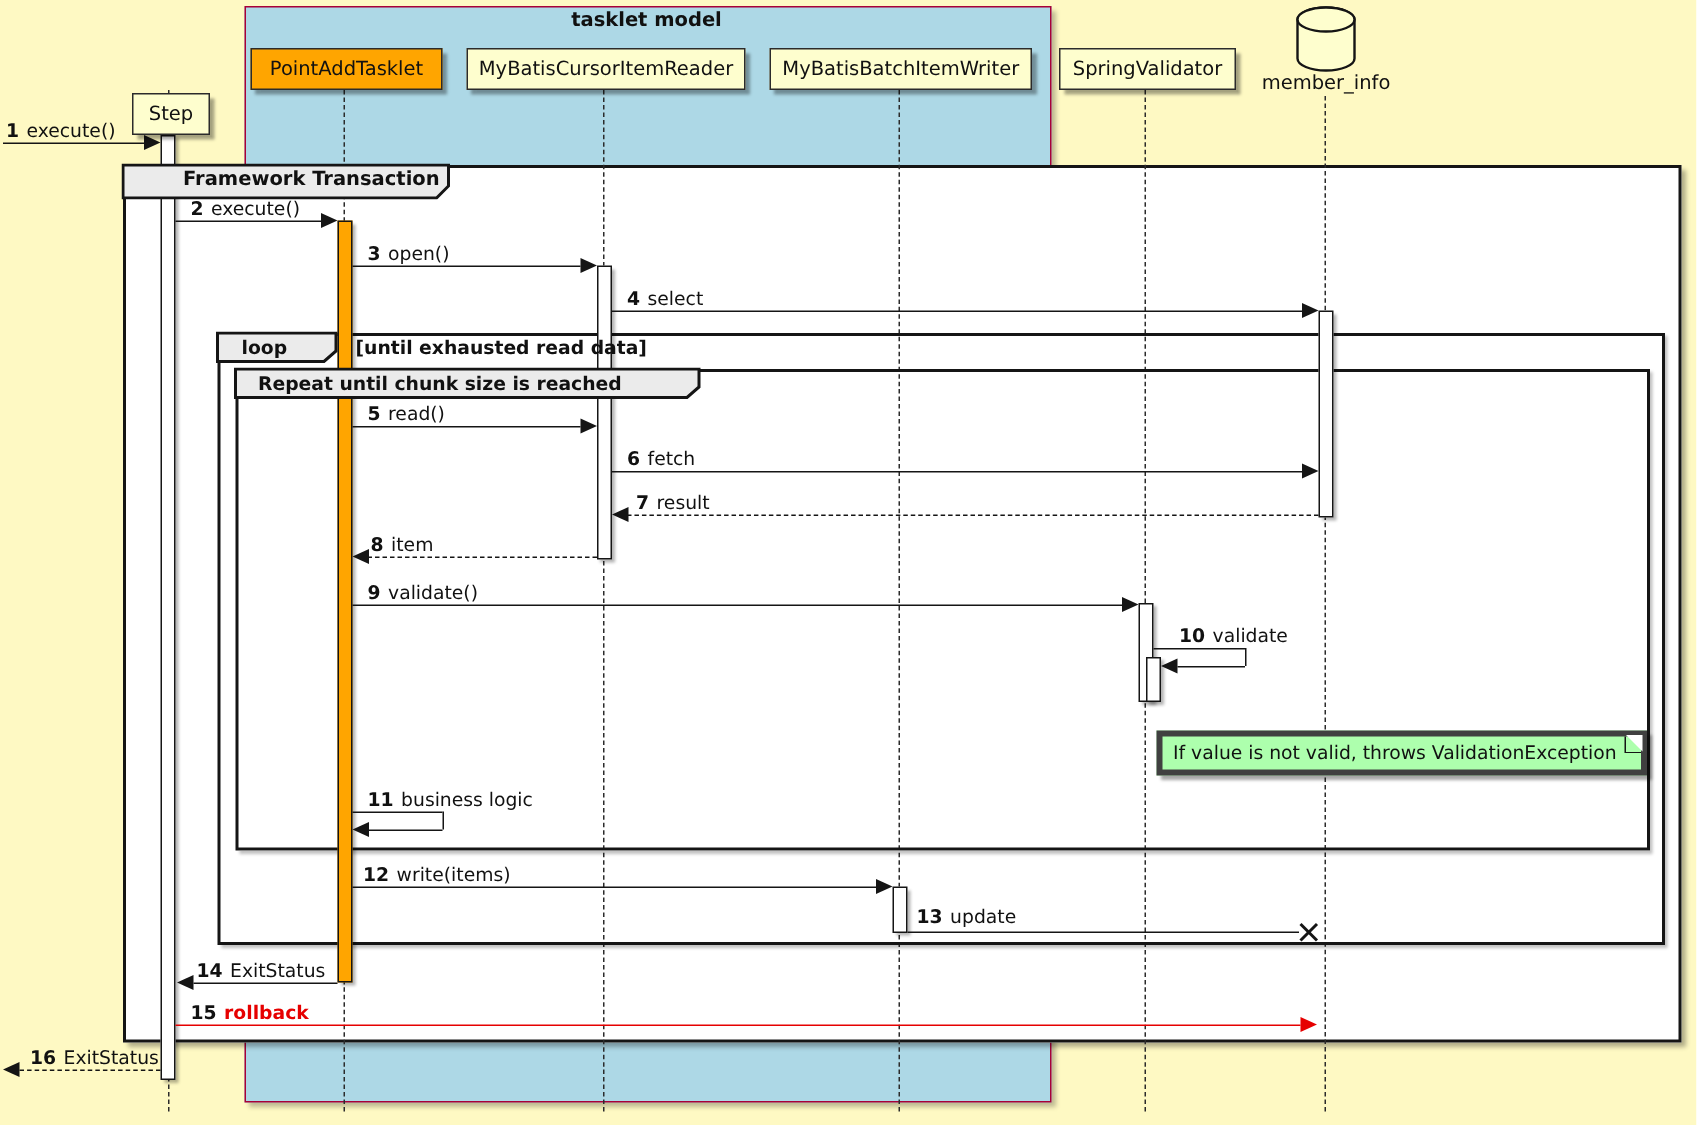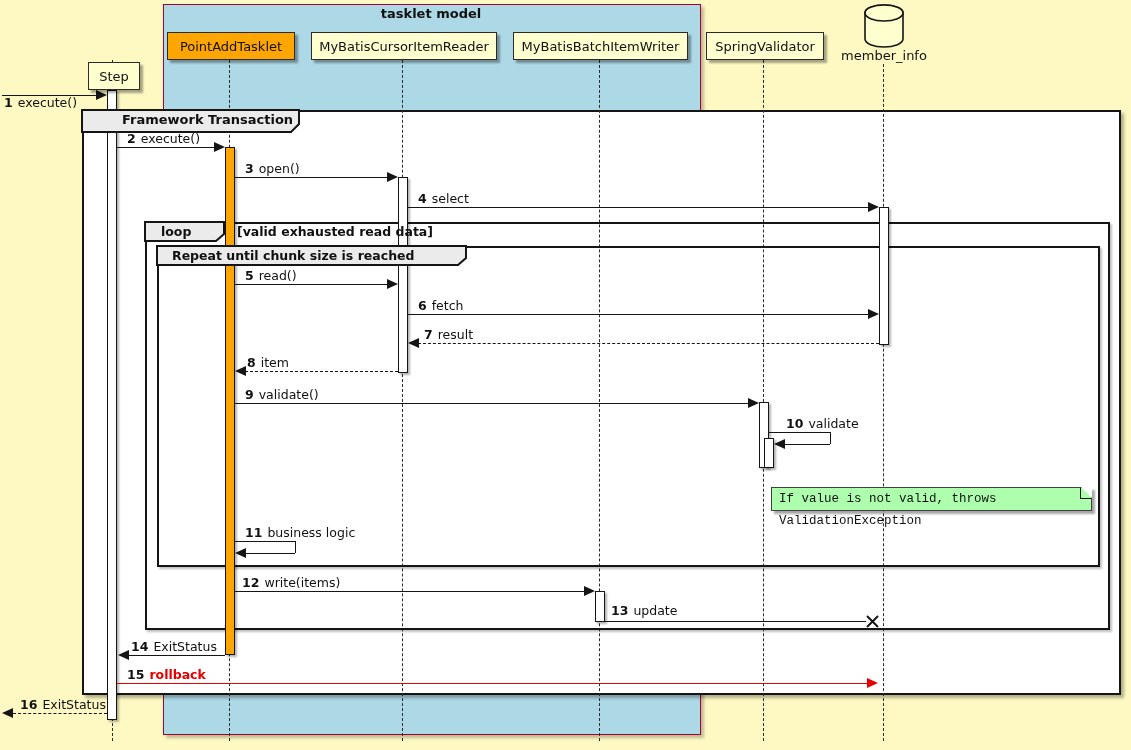--- a/index.html
+++ b/index.html
@@ -44,22 +44,22 @@
           border-right:11px solid #151515;z-index:6;}
   .head-r.red{border-left-color:var(--error_color);}
 
   
   .msg{font-size:12.5px;line-height:14px;white-space:nowrap;z-index:6;}
   .msg b{margin-right:5px;}
   .msg .red-text{color:var(--error_color);font-weight:bold;}
 
   
   #note{left:771px;top:487px;width:312px;height:22px;background:var(--note_fill);
-        border:1px solid #404040;box-shadow:3px 3px 2px rgba(0,0,0,.35);
-        font-size:12.5px;line-height:22px;padding-left:7px;z-index:6;font-family:Liberation Mono, monospace;}
+        border:4px solid #404040;box-shadow:3px 3px 2px rgba(0,0,0,.35);
+        font-size:12.5px;line-height:22px;padding-left:7px;z-index:6;}
   #note-fold{position:absolute;top:-1px;right:-1px;width:0;height:0;
              border-top:11px solid #fff;border-left:11px solid transparent;
              box-shadow:-1px 1px 0 #151515;z-index:7;}
 
   .db-label{font-size:13px;text-align:center;white-space:nowrap;}
   svg{display:block;}
   .z7{z-index:7;}
 </style>
 </head>
 <body>
@@ -91,40 +91,40 @@
 
   <svg class="abs z7" style="left:81px;top:109px;" width="220" height="24">
     <polygon points="1,1 218,1 218,15 210,23 1,23" fill="#EBEBEB" stroke="#151515" stroke-width="2"></polygon>
   </svg>
   <div class="abs tab-text z7" style="left:122px;top:112px;">Framework Transaction</div>
 
   <svg class="abs z7" style="left:144px;top:221px;" width="82" height="21">
     <polygon points="1,1 80,1 80,13 72,20 1,20" fill="#EBEBEB" stroke="#151515" stroke-width="2"></polygon>
   </svg>
   <div class="abs tab-text z7" style="left:161px;top:224px;font-size:12.5px;">loop</div>
-  <div class="abs guard z7" style="left:237px;top:224px;">[valid exhausted read data]</div>
+  <div class="abs guard z7" style="left:237px;top:224px;">[until exhausted read data]</div>
 
   <svg class="abs z7" style="left:156px;top:245px;" width="312" height="21">
     <polygon points="1,1 310,1 310,13 302,20 1,20" fill="#EBEBEB" stroke="#151515" stroke-width="2"></polygon>
   </svg>
   <div class="abs tab-text z7" style="left:172px;top:248px;font-size:12.5px;">Repeat until chunk size is reached</div>
 
   <div class="abs participant" style="left:88px;width:50px;margin-top:30px;">Step</div>
   <div class="abs participant" style="left:311px;width:184px;">MyBatisCursorItemReader</div>
   <div class="abs participant" id="p-tasklet" style="left:167px;width:126px;">PointAddTasklet</div>
   <div class="abs participant" style="left:513px;width:173px;">MyBatisBatchItemWriter</div>
   <div class="abs participant" style="left:706px;width:116px;">SpringValidator</div>
 
   <svg class="abs z7" style="left:862px;top:2px;" width="44" height="48">
     <path d="M3,11 a19,8 0 0 1 38,0 l0,26 a19,8 0 0 1 -38,0 z" fill="#FEFECE" stroke="#151515" stroke-width="1.6"></path>
     <ellipse cx="22" cy="11" rx="19" ry="8" fill="#FEFECE" stroke="#151515" stroke-width="1.6"></ellipse>
   </svg>
   <div class="abs db-label z7" style="left:834px;top:48px;width:100px;">member_info</div>
 
-  <div class="abs msg" style="left:4px;top:80px;margin-top:16px;"><b>1</b><span>execute()</span></div>
+  <div class="abs msg" style="left:4px;top:80px;"><b>1</b><span>execute()</span></div>
   <div class="abs hline" style="left:2px;top:95px;width:96px;"></div>
   <div class="abs head-r" style="left:96px;top:90px;"></div>
 
   <div class="abs msg" style="left:127px;top:132px;"><b>2</b><span>execute()</span></div>
   <div class="abs hline" style="left:117px;top:147px;width:97px;"></div>
   <div class="abs head-r" style="left:214px;top:142px;"></div>
 
   <div class="abs msg" style="left:245px;top:162px;"><b>3</b><span>open()</span></div>
   <div class="abs hline" style="left:235px;top:177px;width:152px;"></div>
   <div class="abs head-r" style="left:387px;top:172px;"></div>

